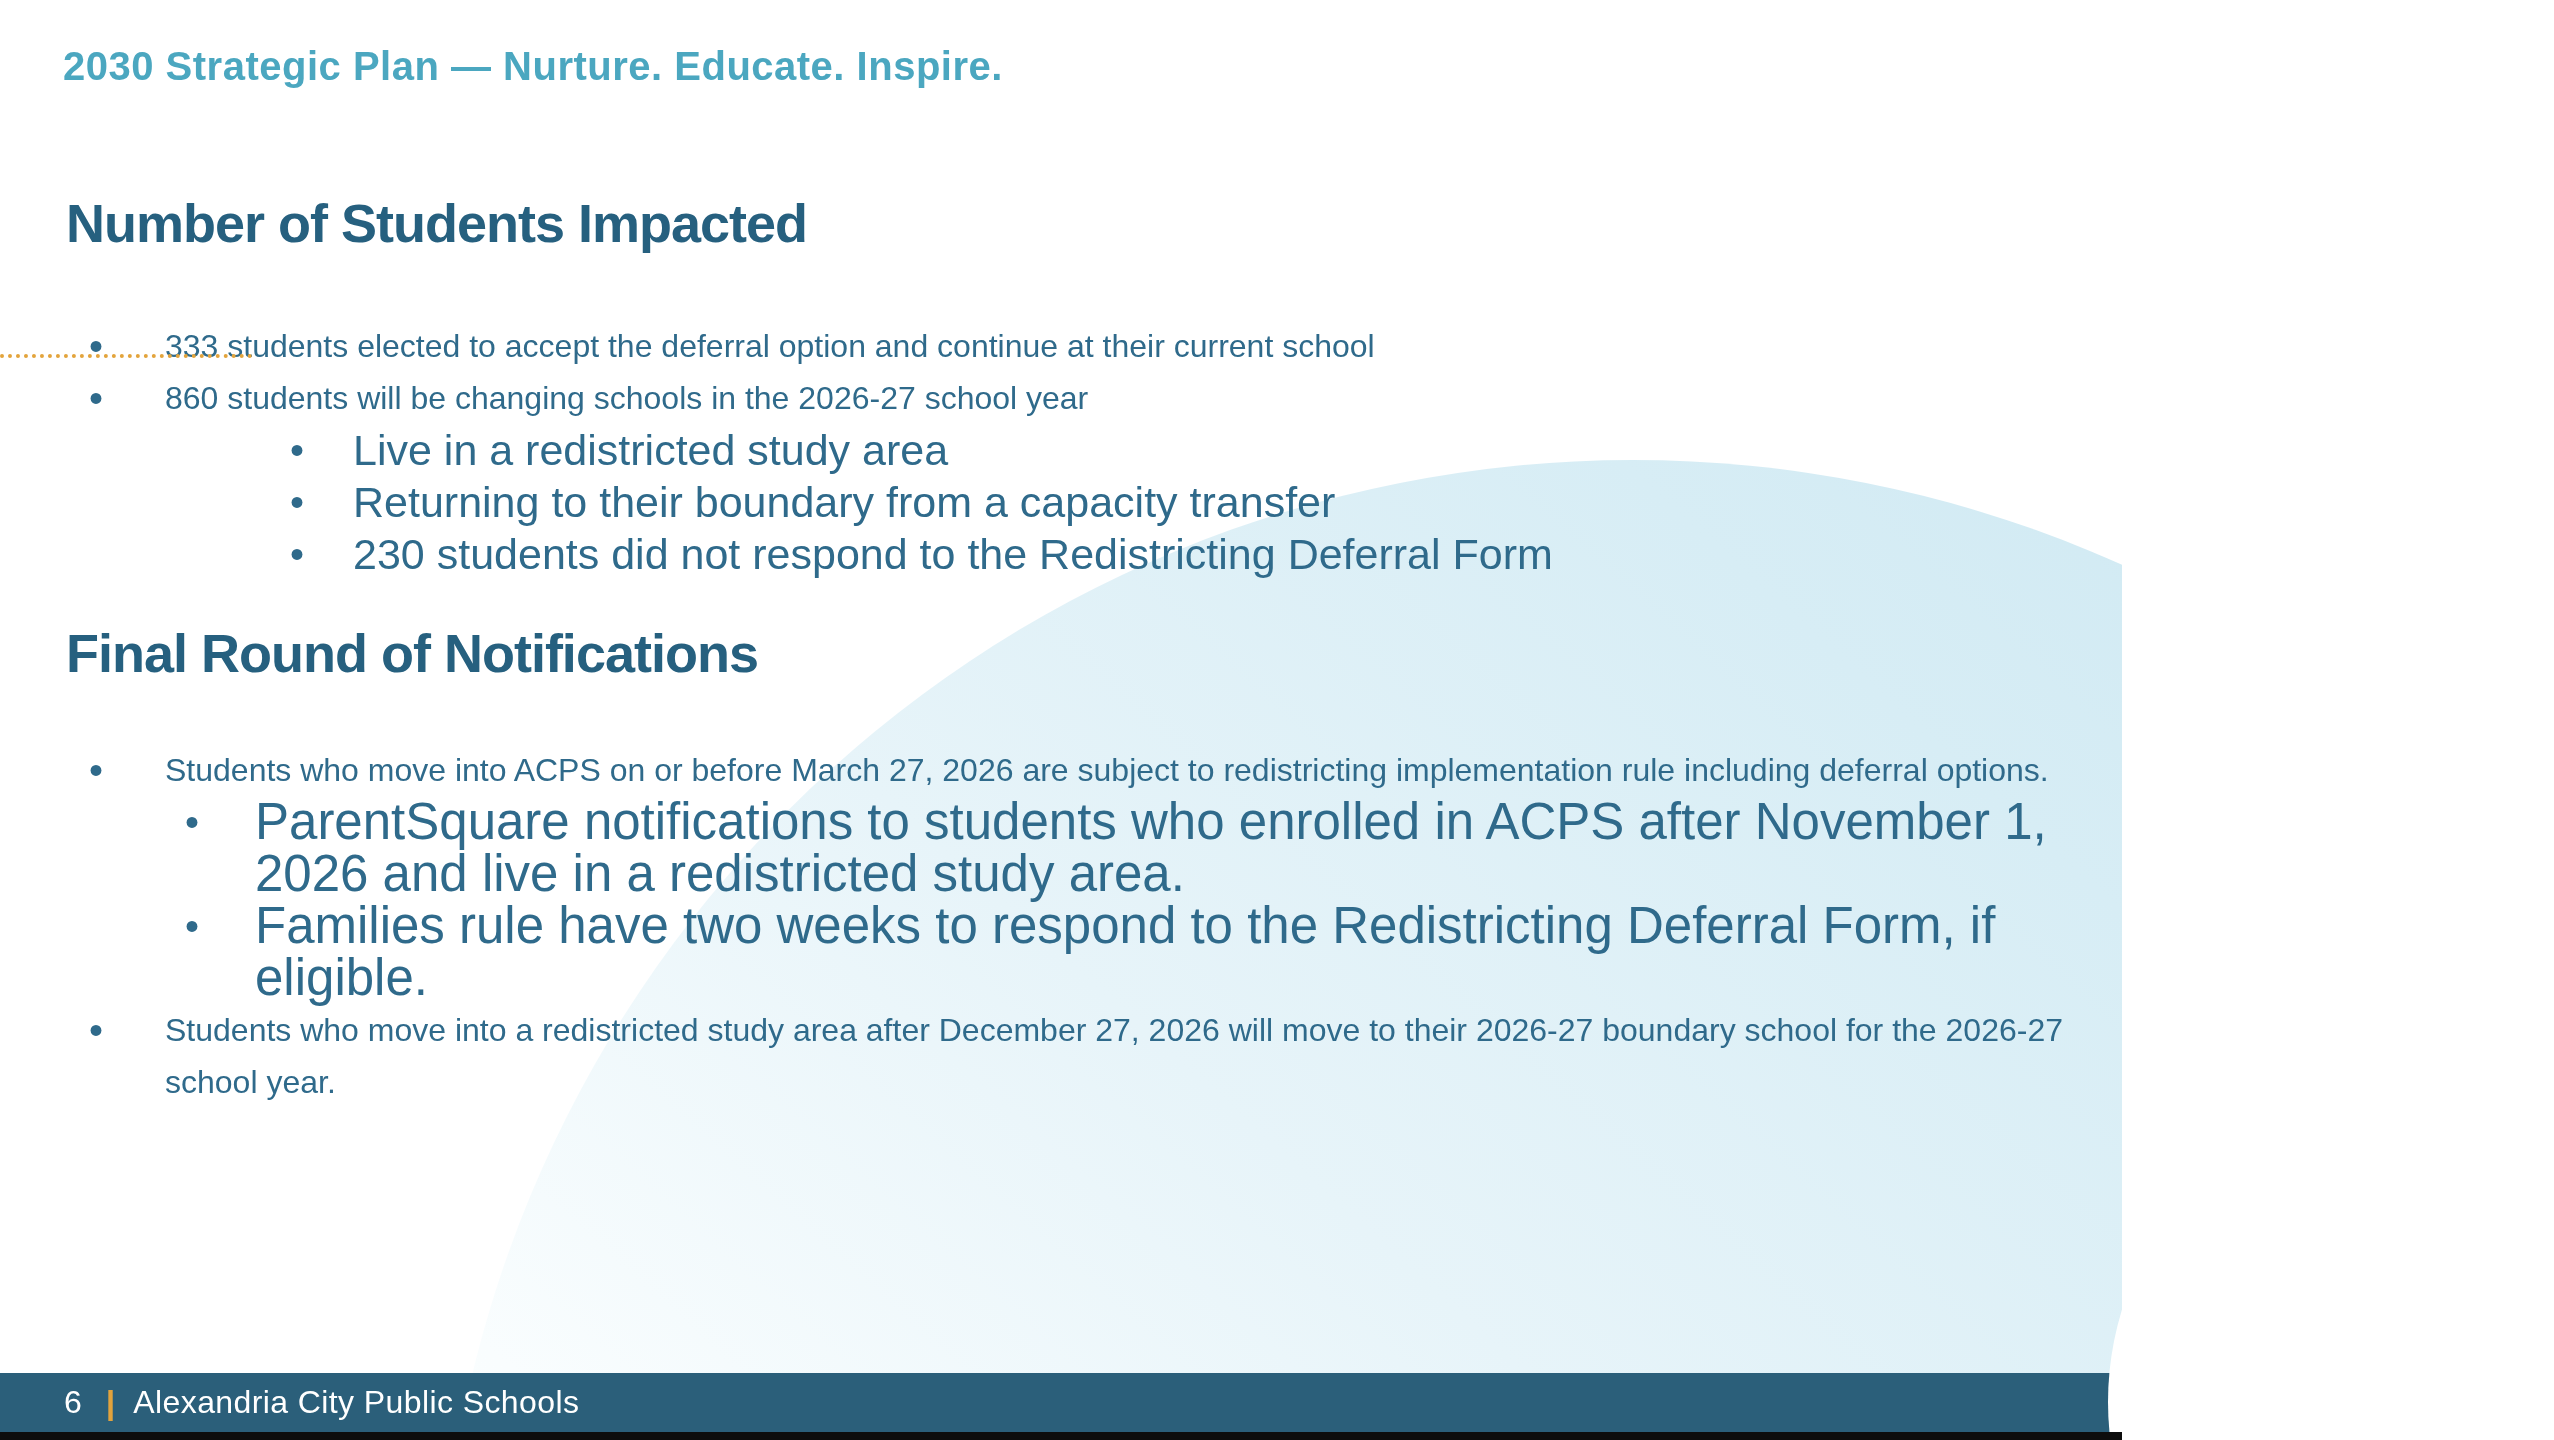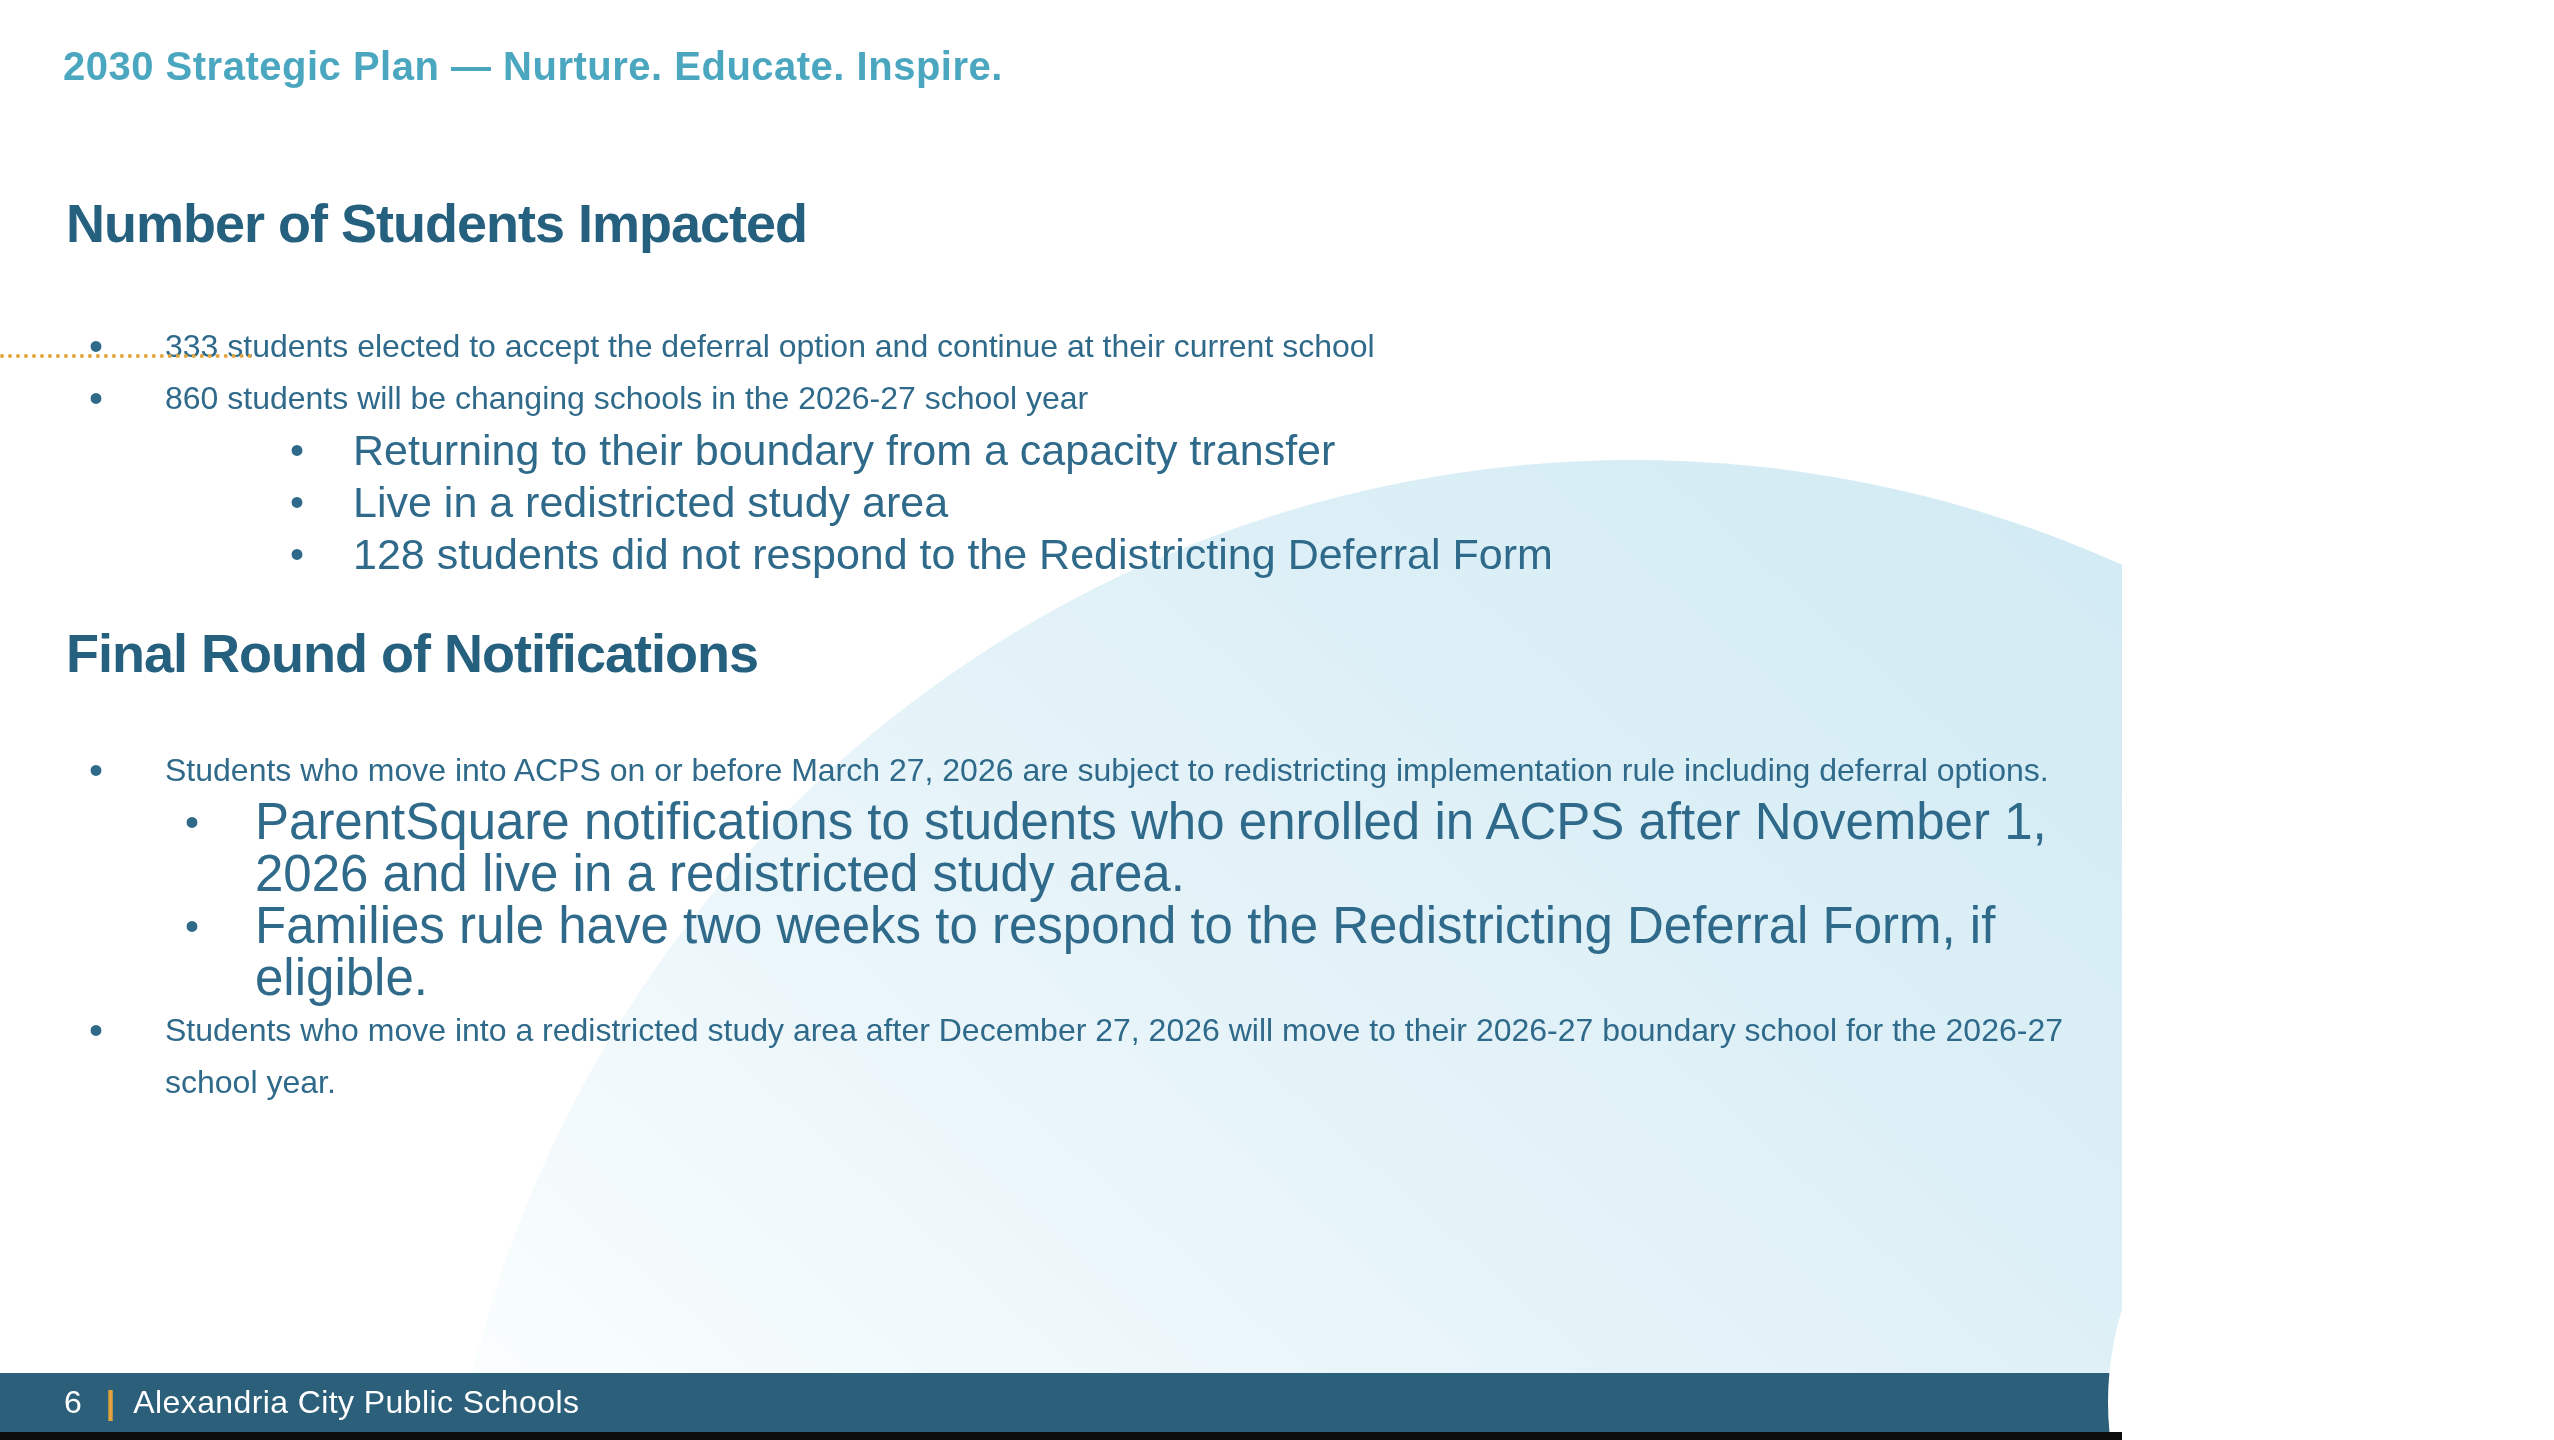--- a/index.html
+++ b/index.html
@@ -89,23 +89,23 @@
 
     <div class="kicker">2030 Strategic Plan — Nurture. Educate. Inspire.</div>
 
     <div class="h1 first">Number of Students Impacted</div>
 
     <div class="spellline"></div>
 
     <ul class="blist one">
       <li class="lv1">333 students elected to accept the deferral option and continue at their current school</li>
       <li class="lv1">860 students will be changing schools in the 2026-27 school year</li>
+      <li class="lv2a">Live in a redistricted study area</li>
       <li class="lv2a">Returning to their boundary from a capacity transfer</li>
-      <li class="lv2a">Live in a redistricted study area</li>
-      <li class="lv2a">128 students did not respond to the Redistricting Deferral Form</li>
+      <li class="lv2a">230 students did not respond to the Redistricting Deferral Form</li>
     </ul>
 
     <div class="h1 second">Final Round of Notifications</div>
 
     <ul class="blist two">
       <li class="lv1">Students who move into ACPS on or before March 27, 2026 are subject to redistricting implementation rule including deferral options.</li>
       <li class="lv2b">ParentSquare notifications to students who enrolled in ACPS after November 1, 2026 and live in a redistricted study area.</li>
       <li class="lv2b">Families rule have two weeks to respond to the Redistricting Deferral Form, if eligible.</li>
       <li class="lv1">Students who move into a redistricted study area after December 27, 2026 will move to their 2026-27 boundary school for the 2026-27 school year.</li>
     </ul>

